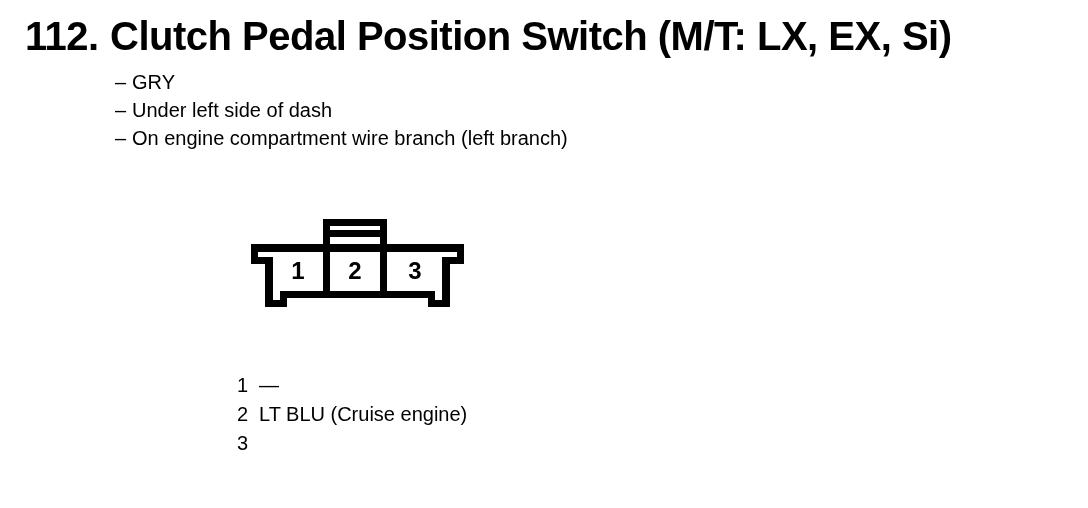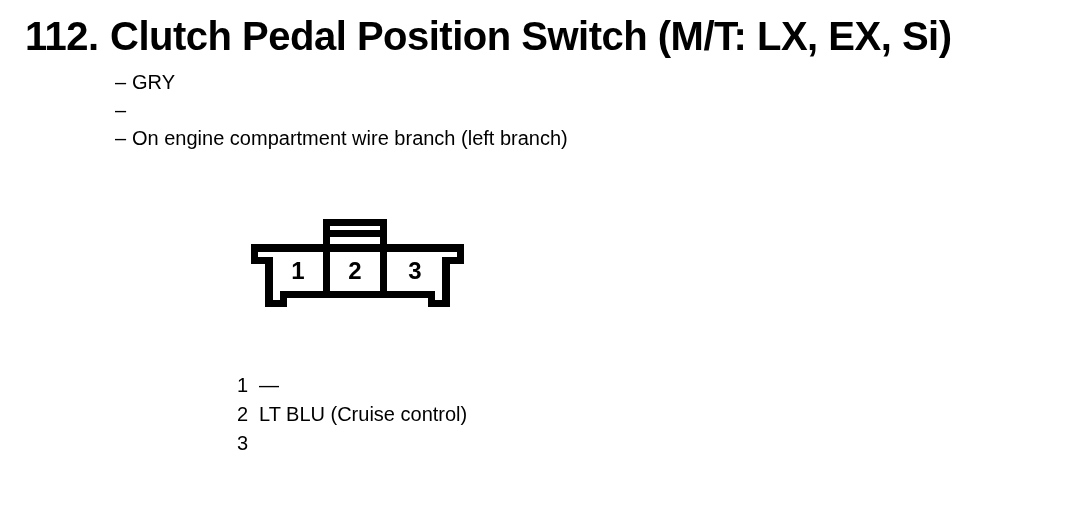--- a/index.html
+++ b/index.html
@@ -82,20 +82,21 @@
     <span class="heading-num">112.</span><span class="heading-text">Clutch Pedal Position Switch (M/T: LX, EX, Si)</span>
   </div>
 
   <div class="details">
     <div class="detail-row">
       <span class="dash">–</span>
       <span class="detail-text">GRY</span>
     </div>
     <div class="detail-row">
       <span class="dash">–</span>
+      <span class="detail-text">Under left side of dash</span>
     </div>
     <div class="detail-row">
       <span class="dash">–</span>
       <span class="detail-text">On engine compartment wire branch (left branch)</span>
     </div>
   </div>
 
   <svg class="connector-svg" width="225" height="100" viewBox="0 0 225 100" aria-hidden="true">
     <g>
 
@@ -128,20 +129,20 @@
     <text x="170" y="64">3</text>
   </svg>
 
   <div class="legend">
     <div class="legend-row">
       <span class="pin">1</span>
       <span class="wire">—</span>
     </div>
     <div class="legend-row">
       <span class="pin">2</span>
-      <span class="wire">LT BLU (Cruise control)</span>
+      <span class="wire">LT BLU (Cruise engine)</span>
     </div>
     <div class="legend-row">
       <span class="pin">3</span>
     </div>
   </div>
 
 </div>
 
 </body></html>

